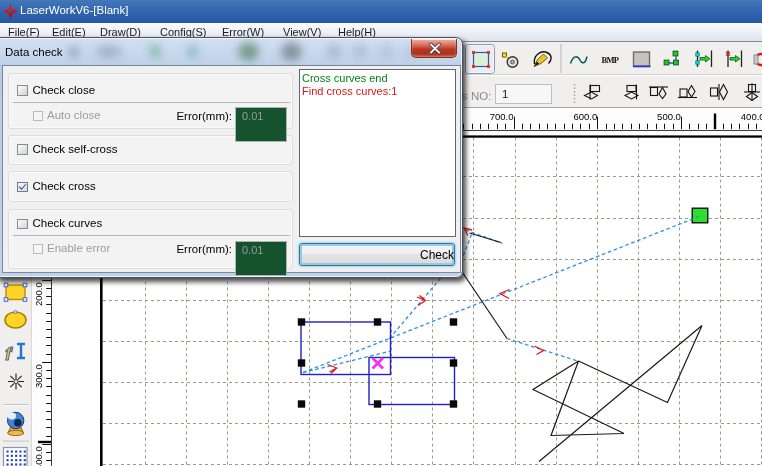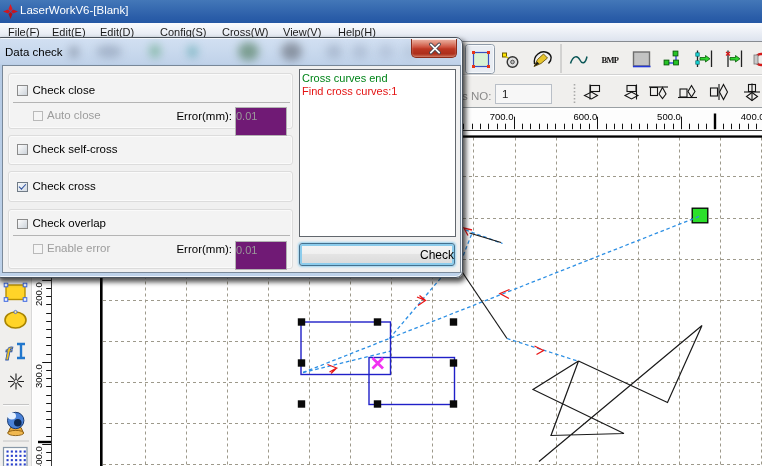--- a/index.html
+++ b/index.html
@@ -22,40 +22,40 @@
 .grp{position:absolute;background:#f3f3f3;border:1px solid #dcdcdc;border-radius:3px;box-shadow:inset 0 0 0 1px #fafafa}
 .sep{position:absolute;width:277px;height:1.2px;background:#b4b4b4}
 .cbx{position:absolute;width:10.5px;height:10.5px}
 .cbx.en{border:1px solid #8b8b8b;background:linear-gradient(135deg,#fdfdfd,#cdd3da)}
 .cbx.dis{border:1px solid #b9b9b9;background:#f5f5f5}
 .cbx.chk{border:1px solid #707b86;background:linear-gradient(135deg,#f6f9fb,#d3dbe4)}
 .cbx.chk::after{content:"";position:absolute;left:1.2px;top:1.4px;width:5.5px;height:3px;border-left:1.7px solid #2b4f9e;border-bottom:1.7px solid #2b4f9e;transform:rotate(-47deg)}
 .lb{position:absolute;font-size:11.5px;color:#000;white-space:nowrap}
 .lb.g{color:#9c9c9c}
 .lb.r{text-align:right}
-.inp{position:absolute;width:52px;height:29px;border:1px solid #b2b2b2;background:#701a75;color:#9a9a9a;font-size:11px;line-height:16px;}
+.inp{position:absolute;width:52px;height:35px;border:1px solid #b2b2b2;background:#14532d;color:#9a9a9a;font-size:11px;line-height:16px;padding-left:6px}
 #lbx{position:absolute;left:295.5px;top:2.5px;width:157.5px;height:168px;background:#fff;border:1px solid #62676d;font-size:11px;padding:2px 0 0 2.5px;line-height:13.8px}
 #btncheck{position:absolute;left:296px;top:177px;width:156px;height:23px;border:1px solid #44708e;border-radius:3px;background:linear-gradient(#f5f5f5,#f0f0f0 45%,#e4e4e4 50%,#dadada);box-shadow:inset 0 0 0 2px #8cccec,0 0 2px 1px #9ed2ee;font-size:12px;color:#000;text-align:right;line-height:22px}
 </style></head>
 <body>
 <div id="titlebar">
     <svg width="15" height="15" viewBox="0 0 15 15" style="position:absolute;left:3px;top:3.5px">
       <path d="M7.5 0 L9.5 5 L7.5 7 L5.5 5 Z" fill="#e01820"></path>
       <path d="M7.5 15 L9.5 10 L7.5 8 L5.5 10 Z" fill="#b01018"></path>
       <path d="M0 7.5 L5 5.5 L7 7.5 L5 9.5 Z" fill="#d01620"></path>
       <path d="M15 7.5 L10 5.5 L8 7.5 L10 9.5 Z" fill="#c81420"></path>
     </svg>
     <span class="t">LaserWorkV6-[Blank]</span>
   </div>
 <div id="menubar">
     <span style="left:8px">File(F)</span>
     <span style="left:52px">Edit(E)</span>
-    <span style="left:100px">Edit(D)</span>
+    <span style="left:100px">Draw(D)</span>
     <span style="left:160px">Config(S)</span>
-    <span style="left:222px">Cross(W)</span>
+    <span style="left:222px">Error(W)</span>
     <span style="left:283px">View(V)</span>
     <span style="left:338px">Help(H)</span>
   </div>
 <div id="tbline"></div>
 <div id="row1"></div>
 <div id="row2"></div>
 <div id="cornerblk"></div>
 <div id="rulerh"></div>
 <div id="ltb"></div>
 <div id="rulerv"></div>
@@ -337,21 +337,21 @@
       <label class="lb" style="left:29.5px;top:17.5px">Check close</label>
 <div class="cbx dis" style="left:29.5px;top:44.5px"></div>
       <label class="lb g" style="left:44px;top:43px">Auto close</label>
 <label class="lb r" style="right:228px;top:44px">Error(mm):</label>
 <div class="inp" style="left:232px;top:41px">0.01</div>
 <div class="cbx en" style="left:14px;top:78px"></div>
       <label class="lb" style="left:29.5px;top:76.5px">Check self-cross</label>
 <div class="cbx chk" style="left:14px;top:115.5px"></div>
       <label class="lb" style="left:29.5px;top:114px">Check cross</label>
 <div class="cbx en" style="left:14px;top:152.5px"></div>
-      <label class="lb" style="left:29.5px;top:151px">Check overlap</label>
+      <label class="lb" style="left:29.5px;top:151px">Check curves</label>
 <div class="cbx dis" style="left:29.5px;top:177.5px"></div>
       <label class="lb g" style="left:44px;top:176px">Enable error</label>
 <label class="lb r" style="right:228px;top:177px">Error(mm):</label>
 <div class="inp" style="left:232px;top:175px">0.01</div>
 <div id="lbx">
         <div style="color:#008418">Cross curves end</div>
         <div style="color:#e41414">Find cross curves:1</div>
       </div>
 <div id="btncheck">Check</div>
 </div>

